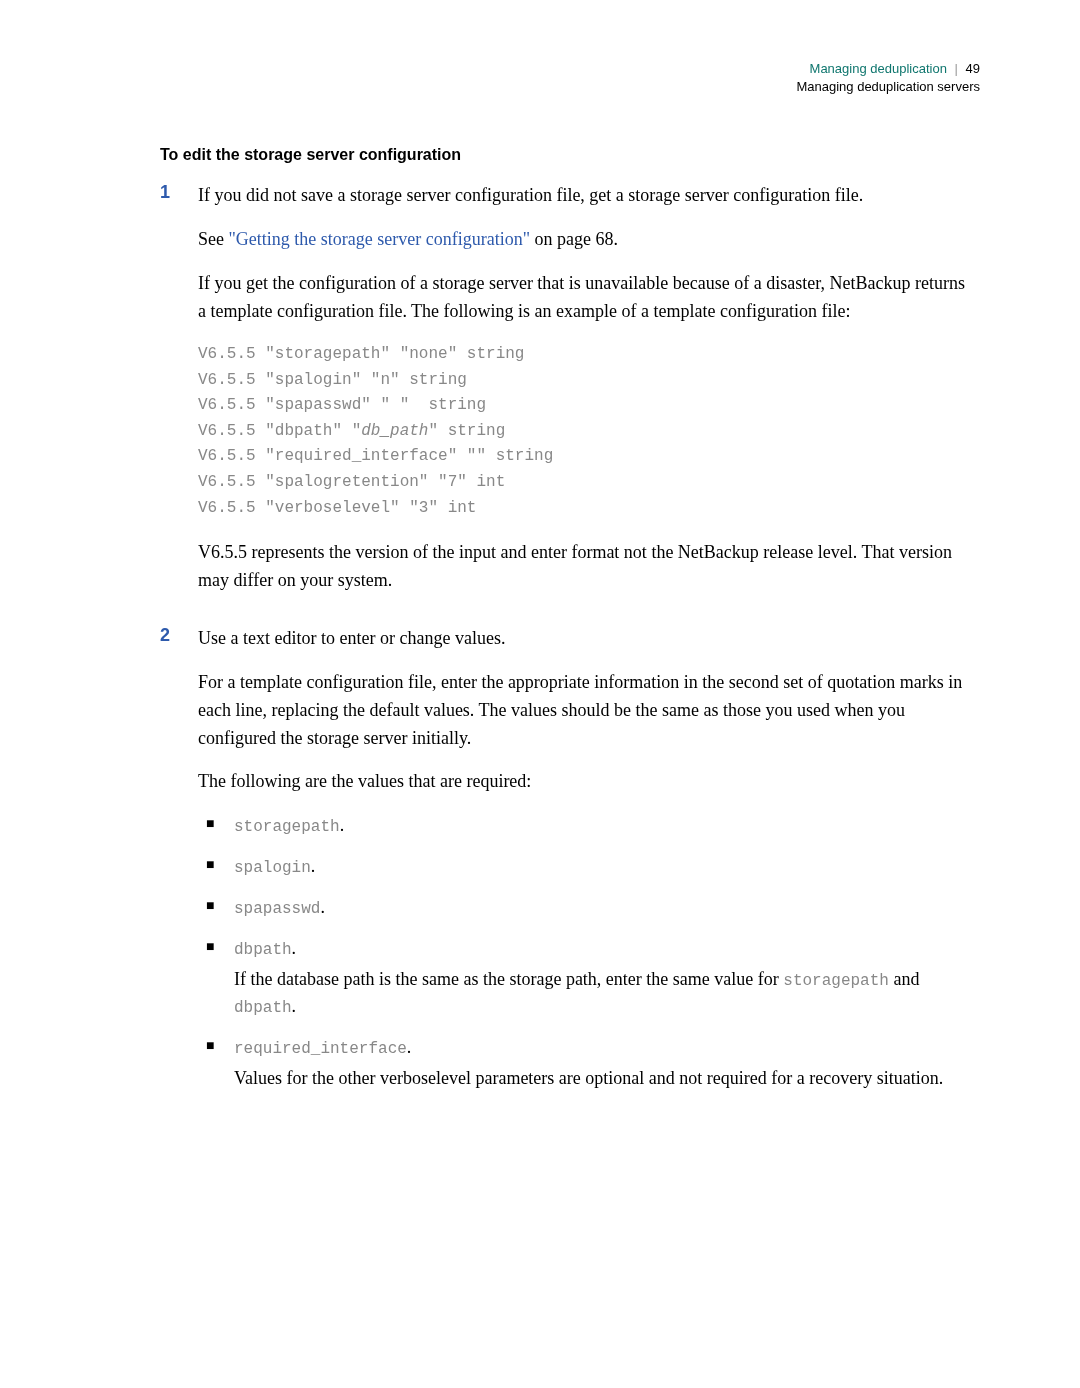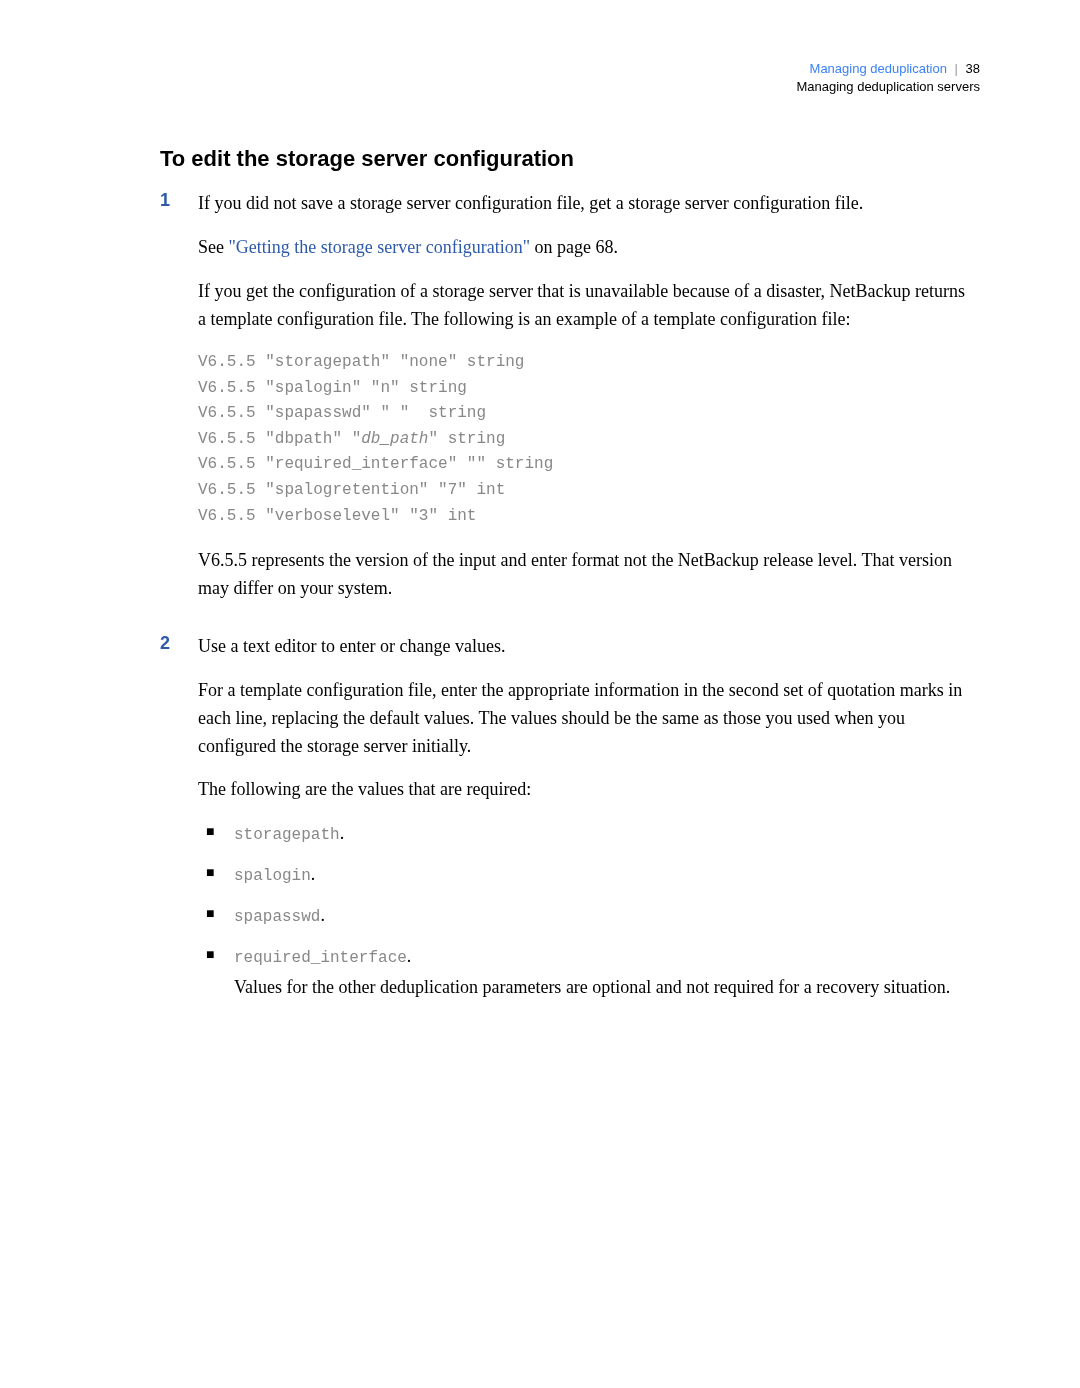--- a/index.html
+++ b/index.html
@@ -14,37 +14,37 @@
     padding: 60px 100px 60px 160px;
   }
   .header {
     text-align: right;
     font-family: Arial, Helvetica, sans-serif;
     font-size: 13px;
     line-height: 1.4;
     margin-bottom: 50px;
   }
   .header-line1 {
-    color: #3b82f6;
+    color: #0f766e;
   }
   .header-divider {
     color: #999;
     margin: 0 4px;
   }
   .header-page {
     color: #000;
   }
   .header-line2 {
     font-weight: normal;
     color: #000;
   }
   .h3 {
     font-family: Arial, Helvetica, sans-serif;
     font-weight: bold;
-    font-size: 22px;
+    font-size: 16px;
     margin-bottom: 18px;
   }
   .step {
     display: flex;
     margin-bottom: 14px;
   }
   .step-num {
     color: #2e5aac;
     font-family: Arial, Helvetica, sans-serif;
     font-weight: bold;
@@ -104,21 +104,21 @@
 </style>
 </head>
 <body>
 
 <div class="page">
 
   <div class="header">
     <div>
       <span class="header-line1">Managing deduplication</span>
       <span class="header-divider">|</span>
-      <span class="header-page">38</span>
+      <span class="header-page">49</span>
     </div>
     <div class="header-line2">Managing deduplication servers</div>
   </div>
 
   <div class="h3">To edit the storage server configuration</div>
 
   <div class="step">
     <div class="step-num">1</div>
     <div class="step-body">
       <p>If you did not save a storage server configuration file, get a storage server configuration file.</p>
@@ -141,20 +141,26 @@
     <div class="step-num">2</div>
     <div class="step-body">
       <p>Use a text editor to enter or change values.</p>
       <p>For a template configuration file, enter the appropriate information in the second set of quotation marks in each line, replacing the default values. The values should be the same as those you used when you configured the storage server initially.</p>
       <p>The following are the values that are required:</p>
       <ul class="bullets">
         <li><span class="mono">storagepath</span>.</li>
         <li><span class="mono">spalogin</span>.</li>
         <li><span class="mono">spapasswd</span>.</li>
         <li>
+          <span class="mono">dbpath</span>.
+          <div class="sub">
+            <span>If the database path is the same as the storage path, enter the same value for </span><span class="mono">storagepath</span><span> and </span><span class="mono">dbpath</span>.
+          </div>
+        </li>
+        <li>
           <span class="mono">required_interface</span>.
-          <div class="sub">Values for the other deduplication parameters are optional and not required for a recovery situation.</div>
+          <div class="sub">Values for the other verboselevel parameters are optional and not required for a recovery situation.</div>
         </li>
       </ul>
     </div>
   </div>
 
 </div>
 
 </body></html>

